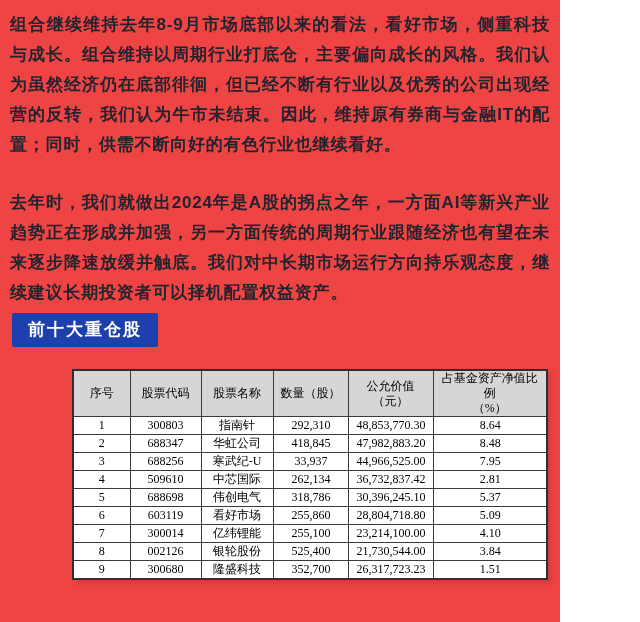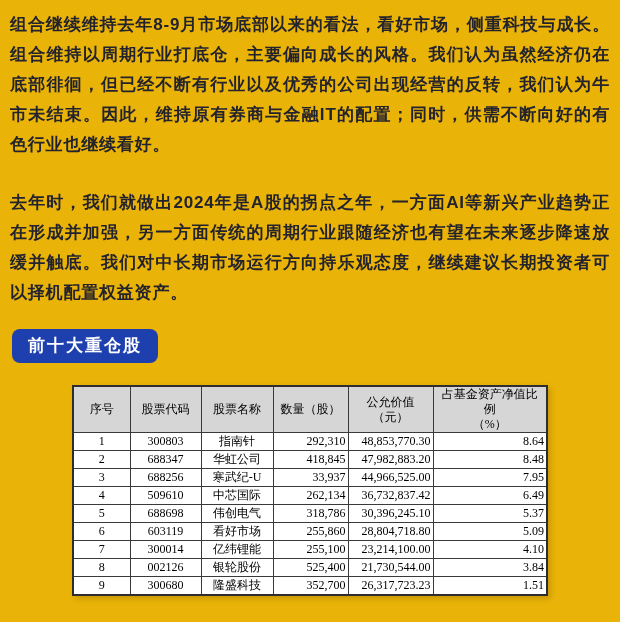--- a/index.html
+++ b/index.html
@@ -8,47 +8,47 @@
     background: #ffffff;
   }
   body {
     width: 640px;
     height: 622px;
     overflow: hidden;
     font-family: "Liberation Sans", sans-serif;
   }
   .page {
     box-sizing: border-box;
-    width: 620px;
+    width: 560px;
     height: 622px;
     padding: 10px 10px 0 10px;
-    background: #eab308;
+    background: #ef4444;
   }
   .para {
     margin: 0 0 28px 0;
     font-size: 17px;
     line-height: 30px;
     letter-spacing: 0.8px;
     font-weight: 600;
     color: #23232e;
     text-align: justify;
   }
   .para-1 { min-height: 150px; }
-  .para-2 { min-height: 120px; margin-bottom: 21px; }
+  .para-2 { min-height: 120px; margin-bottom: 5px; }
   .section-badge {
     display: inline-block;
     margin-left: 2px;
     background: #1e3fae;
     color: #ffffff;
     font-size: 17px;
     font-weight: bold;
     letter-spacing: 2px;
     line-height: 20px;
     padding: 7px 16px;
-    border-radius: 8px;
+    border-radius: 2px;
   }
   .holdings-wrap {
     margin-top: 22px;
   }
   table.holdings {
     border-collapse: collapse;
     table-layout: fixed;
     width: 474px;
     margin-left: 62px;
     font-family: "Liberation Serif", serif;
@@ -67,21 +67,21 @@
     background: #d6d6d6;
     font-weight: normal;
     text-align: center;
     vertical-align: middle;
     height: 34px;
     line-height: 15px;
     white-space: pre-line;
   }
   table.holdings tbody tr { height: 18px; }
   table.holdings td.c { text-align: center; }
-  table.holdings td.r { text-align: right; padding-right: 2px; }
+  table.holdings td.r { text-align: center; padding-right: 2px; }
 </style>
 </head>
 <body>
 
 <div class="page">
 
   <p class="para para-1">组合继续维持去年8-9月市场底部以来的看法，看好市场，侧重科技与成长。组合维持以周期行业打底仓，主要偏向成长的风格。我们认为虽然经济仍在底部徘徊，但已经不断有行业以及优秀的公司出现经营的反转，我们认为牛市未结束。因此，维持原有券商与金融IT的配置；同时，供需不断向好的有色行业也继续看好。</p>
 
   <p class="para para-2">去年时，我们就做出2024年是A股的拐点之年，一方面AI等新兴产业趋势正在形成并加强，另一方面传统的周期行业跟随经济也有望在未来逐步降速放缓并触底。我们对中长期市场运行方向持乐观态度，继续建议长期投资者可以择机配置权益资产。</p>
 
@@ -133,21 +133,21 @@
           <td class="r">33,937</td>
           <td class="r">44,966,525.00</td>
           <td class="r">7.95</td>
         </tr>
         <tr>
           <td class="c">4</td>
           <td class="c">509610</td>
           <td class="c">中芯国际</td>
           <td class="r">262,134</td>
           <td class="r">36,732,837.42</td>
-          <td class="r">6.49</td>
+          <td class="r">2.81</td>
         </tr>
         <tr>
           <td class="c">5</td>
           <td class="c">688698</td>
           <td class="c">伟创电气</td>
           <td class="r">318,786</td>
           <td class="r">30,396,245.10</td>
           <td class="r">5.37</td>
         </tr>
         <tr>

